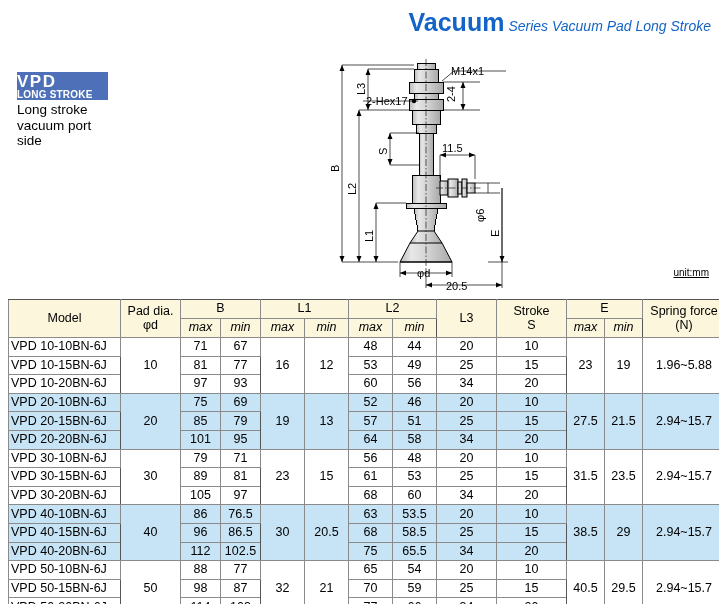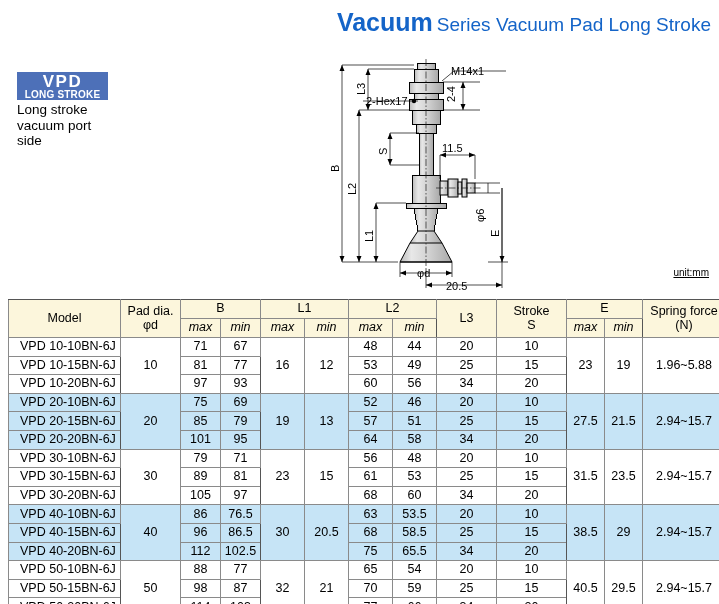--- a/index.html
+++ b/index.html
@@ -23,38 +23,39 @@
     right: 8px;
     white-space: nowrap;
     color: #1464c8;
   }
   #page-title .t-main {
     font-size: 25px;
     font-weight: bold;
     letter-spacing: 0px;
   }
   #page-title .t-sub {
-    font-size: 19px;
+    font-size: 14px;
     font-weight: normal;
     margin-left: 4px;
+    font-style: italic;
   }
 
   
   #left-block {
     position: absolute;
     left: 17px;
     top: 72px;
     width: 120px;
   }
   .vpd-badge {
     background: #4d70b8;
     width: 91px;
     height: 28px;
     position: relative;
-    text-align: center;
+    text-align: left;
     color: #ffffff;
   }
   .vpd-badge .vpd-main {
     display: block;
     font-size: 17px;
     font-weight: bold;
     line-height: 17px;
     padding-top: 1px;
     letter-spacing: 1.5px;
   }
@@ -118,21 +119,21 @@
   #spec-table tbody td {
     height: 17.6px;
     font-size: 12.5px;
   }
   #spec-table tbody tr.band td {
     background: #c6e4f6;
     margin-top: 20px;
   }
   #spec-table tbody td.model {
     text-align: left;
-    padding-left: 11px;
+    padding-left: 2px;
     font-size: 12.5px;
   }
   
   #spec-table { border: 1.5px solid #555; }
   .sep-left { border-left: 1.5px solid #555 !important; }
   thead tr:first-child th { border-top: 1.5px solid #555 !important; }
   tbody tr:last-child td { border-bottom: 1.5px solid #555 !important; }
 
   .hdr-sub { font-size: 12px; font-style: italic; }
 </style>

